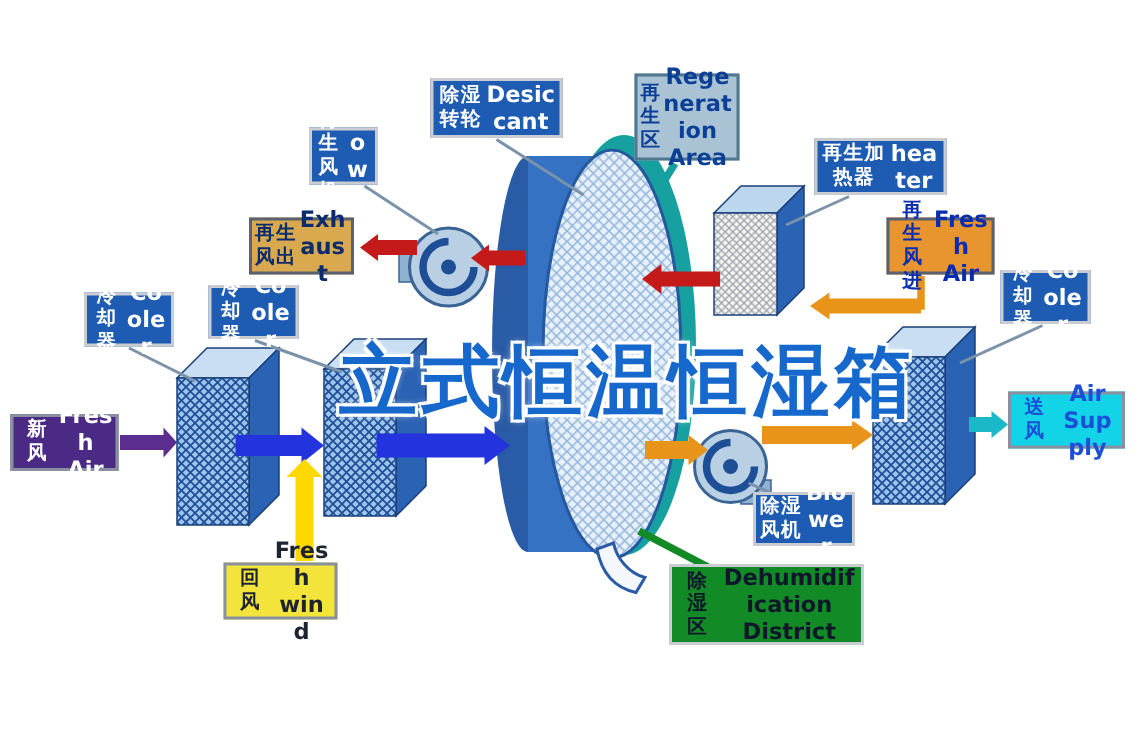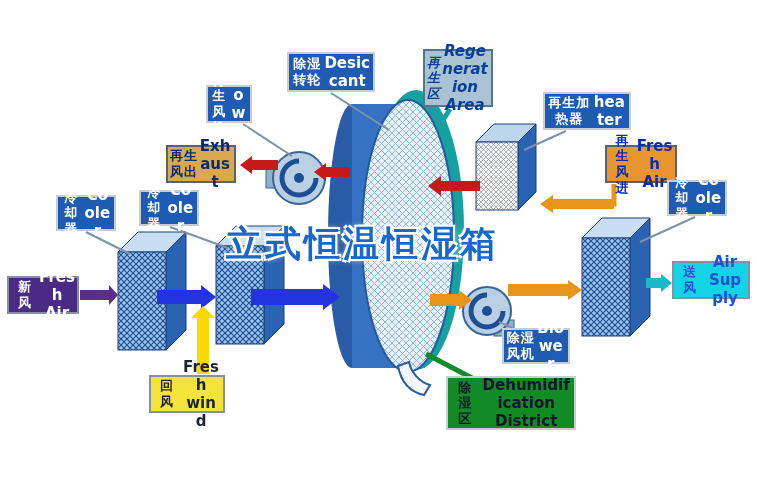--- a/index.html
+++ b/index.html
@@ -4,35 +4,35 @@
 <style>
   html,body{margin:0;padding:0;background:#fff;}
   .stage{position:relative;width:757px;height:488px;background:#ffffff;overflow:hidden;
          font-family:"DejaVu Sans","Liberation Sans",sans-serif;}
   svg.layer{position:absolute;left:0;top:0;}
   .lbl{position:absolute;display:flex;flex-direction:row;align-items:center;justify-content:center;
        text-align:center;font-weight:bold;line-height:1.2;box-sizing:border-box;padding:2px 2px;z-index:3;}
   .lbl .zh{font-size:13px;letter-spacing:1px;}
   .lbl .en{font-size:15px;word-break:break-word;}
   .lbl-blue{background:#1e5cb3;color:#ffffff;border:2px solid #c9cdd2;}
-  #lbl-regen-area{left:423px;top:49px;width:70px;height:58px;background:#a9c2d4;color:#0b3f96;border:2px solid #51768f;font-style:italic;}
+  #lbl-regen-area{left:423px;top:49px;width:70px;height:58px;background:#a9c2d4;color:#0b3f96;border:2px solid #51768f;}
   #lbl-regen-blower{left:206px;top:85px;width:46px;height:38px;}
   #lbl-desiccant{left:287px;top:52px;width:88px;height:40px;}
   #lbl-regen-heater{left:543px;top:92px;width:88px;height:38px;}
   #lbl-exhaust{left:166px;top:145px;width:70px;height:38px;background:#d8a94e;color:#0a2c6e;border:2px solid #5a6270;align-items:center;}
-  #lbl-regen-fresh{left:591px;top:145px;width:72px;height:38px;background:#e8952f;color:#0a2cae;border:2px solid #5a6270;margin-left:14px;}
+  #lbl-regen-fresh{left:591px;top:145px;width:72px;height:38px;background:#e8952f;color:#0a2cae;border:2px solid #5a6270;}
   #lbl-cooler-l1{left:56px;top:195px;width:60px;height:36px;}
   #lbl-cooler-l2{left:139px;top:190px;width:60px;height:36px;}
   #lbl-cooler-r{left:667px;top:180px;width:60px;height:36px;}
   #lbl-fresh-air{left:7px;top:276px;width:72px;height:38px;background:#4a2a85;color:#ffffff;border:2px solid #8890a0;}
   #lbl-air-supply{left:672px;top:261px;width:78px;height:38px;background:#12d4e6;color:#1d4ed8;border:2px solid #8890a0;}
   #lbl-back-wind{left:149px;top:375px;width:76px;height:38px;background:#f2e43a;color:#1d2430;border:2px solid #8890a0;}
   #lbl-dehum-blower{left:502px;top:328px;width:68px;height:36px;}
   #lbl-dehum-district{left:446px;top:376px;width:130px;height:54px;background:#128a26;color:#0f172a;border:2px solid #c9cdd2;}
-  #diagram-title{position:absolute;left:226px;top:220px;z-index:5;font-size:36px;font-weight:bold;
+  #diagram-title{position:absolute;left:226px;top:220px;z-index:5;font-size:52px;font-weight:bold;
      letter-spacing:3px;color:#1668cc;white-space:nowrap;
      text-shadow:-2px -2px 0 #fff,2px -2px 0 #fff,-2px 2px 0 #fff,2px 2px 0 #fff,0 0 6px #fff;}
 </style>
 </head>
 <body>
 
 <div class="stage">
 
   <svg class="layer" width="757" height="488" viewBox="0 0 757 488">
     <defs>

